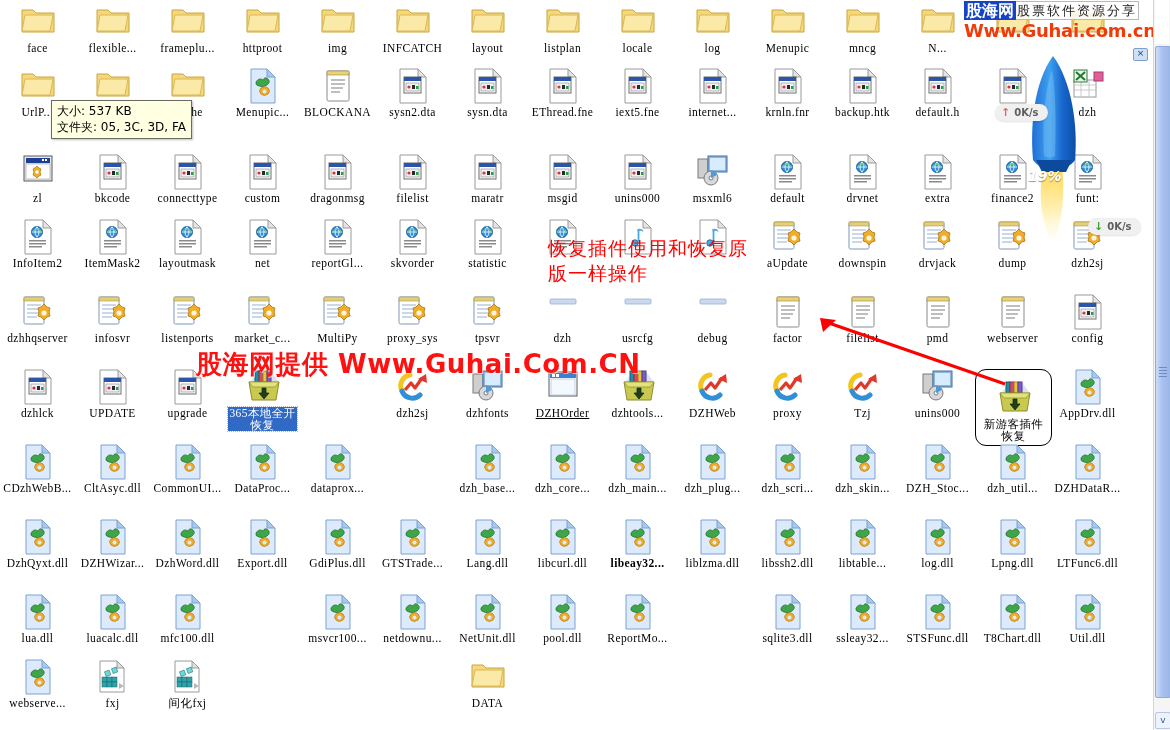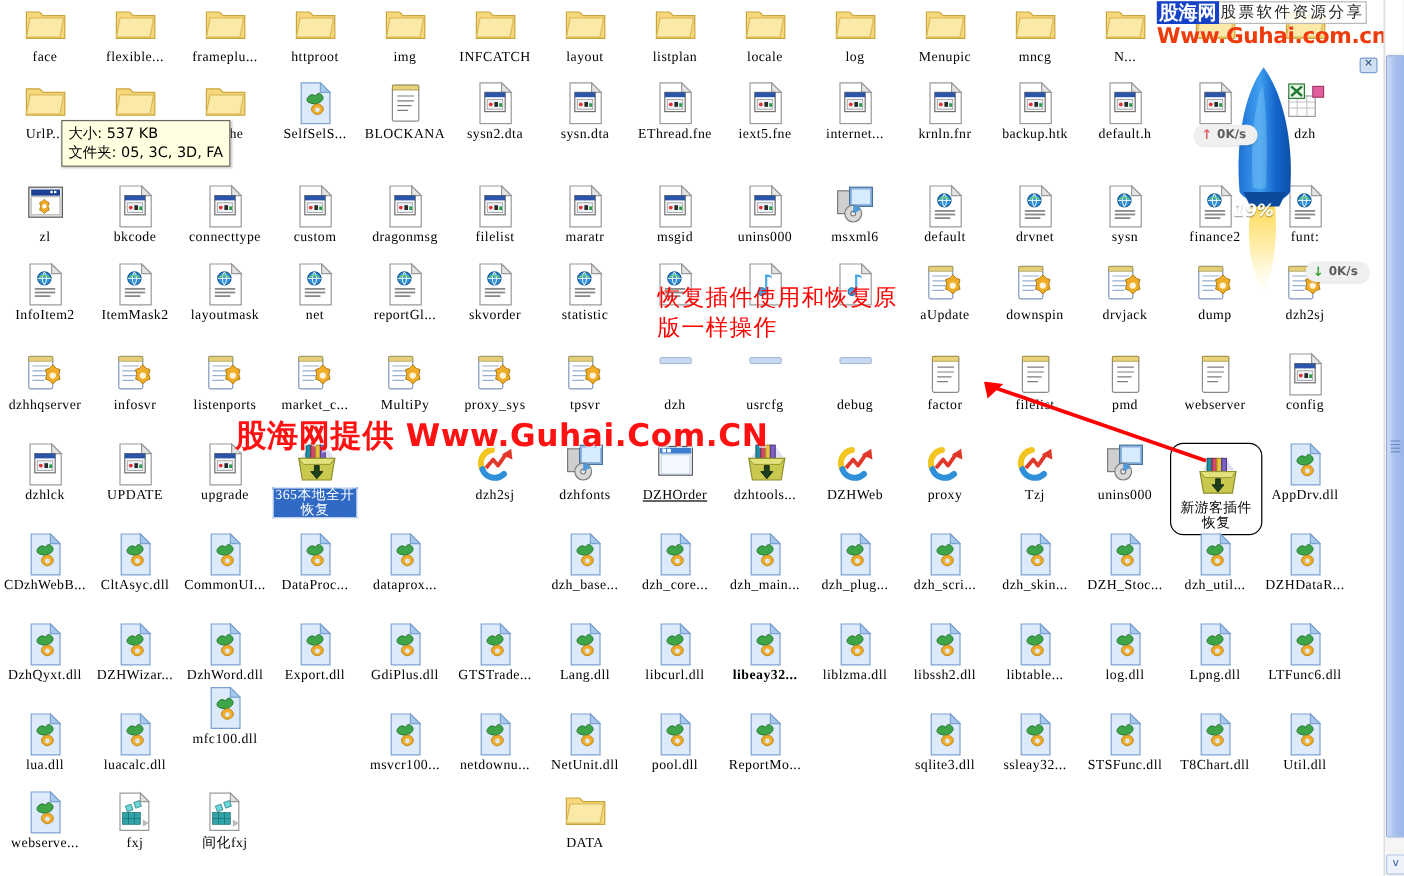--- a/index.html
+++ b/index.html
@@ -407,21 +407,21 @@
       <div class="icon-label">Cache</div>
     </div>
     <div class="icon-cell" style="left: 225px; top: 68px;">
       <div class="icon-art"><svg viewBox="0 0 30 36" width="30" height="36">
       <path d="M3 1 h16 l8 8 v26 H3 Z" fill="#dceafc" stroke="#7ba2d0" stroke-width="1"></path>
       <path d="M19 1 l8 8 h-8 Z" fill="#a8c9ee" stroke="#7ba2d0" stroke-width="1"></path>
       <path d="M8 14 q3 -5 7 -2 q2 -4 5 -1 q3 3 -1 6 q-4 3 -8 1 q-4 -1 -3 -4 Z" fill="#3ea648" stroke="#1f6d27" stroke-width="0.7"></path>
       <path d="M13 20 q4 -3 7 0 q3 3 0 6 q-4 3 -7 0 q-3 -3 0 -6 Z" fill="#f0ad29" stroke="#b57c10" stroke-width="0.7"></path>
       <circle cx="16.5" cy="23.5" r="2" fill="#dceafc"></circle>
     </svg></div>
-      <div class="icon-label">SelfSelS...</div>
+      <div class="icon-label">Menupic...</div>
     </div>
     <div class="icon-cell" style="left: 300px; top: 68px;">
       <div class="icon-art"><svg viewBox="0 0 30 36" width="30" height="36">
       <rect x="4" y="3" width="22" height="30" rx="1.5" fill="#ffffff" stroke="#8a8a8a"></rect>
       <rect x="4" y="3" width="22" height="4" fill="#e9d27a" stroke="#9b8a3a" stroke-width="0.6"></rect>
       <g stroke="#7d7d7d" stroke-width="1">
         <line x1="8" y1="12" x2="22" y2="12"></line>
             <line x1="8" y1="16" x2="22" y2="16"></line>
         <line x1="8" y1="20" x2="20" y2="20"></line>
             <line x1="8" y1="24" x2="17" y2="24"></line>
@@ -718,21 +718,21 @@
       <div class="icon-art"><svg viewBox="0 0 30 36" width="30" height="36">
       <path d="M2 1 h18 l8 8 v26 H2 Z" fill="#ffffff" stroke="#9a9a9a" stroke-width="1"></path>
       <path d="M20 1 l8 8 h-8 Z" fill="#e4e4e4" stroke="#9a9a9a" stroke-width="1"></path>
       <circle cx="14" cy="13" r="5.5" fill="#2f8fd8" stroke="#1a5d96"></circle>
       <path d="M8.6 13 h10.8 M14 7.6 a9 9 0 0 1 0 10.8 a9 9 0 0 1 0 -10.8" stroke="#ffffff" fill="none" stroke-width="0.8"></path>
       <path d="M10 12 q4 -3 8 0" stroke="#6fd06f" fill="none" stroke-width="1.2"></path>
       <rect x="6" y="21" width="17" height="1.5" fill="#8a8a8a"></rect>
       <rect x="6" y="24" width="17" height="1.5" fill="#8a8a8a"></rect>
       <rect x="6" y="27" width="13" height="1.5" fill="#8a8a8a"></rect>
     </svg></div>
-      <div class="icon-label">sysn</div>
+      <div class="icon-label">extra</div>
     </div>
     <div class="icon-cell" style="left: 975px; top: 154px;">
       <div class="icon-art"><svg viewBox="0 0 30 36" width="30" height="36">
       <path d="M2 1 h18 l8 8 v26 H2 Z" fill="#ffffff" stroke="#9a9a9a" stroke-width="1"></path>
       <path d="M20 1 l8 8 h-8 Z" fill="#e4e4e4" stroke="#9a9a9a" stroke-width="1"></path>
       <circle cx="14" cy="13" r="5.5" fill="#2f8fd8" stroke="#1a5d96"></circle>
       <path d="M8.6 13 h10.8 M14 7.6 a9 9 0 0 1 0 10.8 a9 9 0 0 1 0 -10.8" stroke="#ffffff" fill="none" stroke-width="0.8"></path>
       <path d="M10 12 q4 -3 8 0" stroke="#6fd06f" fill="none" stroke-width="1.2"></path>
       <rect x="6" y="21" width="17" height="1.5" fill="#8a8a8a"></rect>
       <rect x="6" y="24" width="17" height="1.5" fill="#8a8a8a"></rect>
@@ -1616,21 +1616,21 @@
     <div class="icon-cell" style="left: 75px; top: 594px;">
       <div class="icon-art"><svg viewBox="0 0 30 36" width="30" height="36">
       <path d="M3 1 h16 l8 8 v26 H3 Z" fill="#dceafc" stroke="#7ba2d0" stroke-width="1"></path>
       <path d="M19 1 l8 8 h-8 Z" fill="#a8c9ee" stroke="#7ba2d0" stroke-width="1"></path>
       <path d="M8 14 q3 -5 7 -2 q2 -4 5 -1 q3 3 -1 6 q-4 3 -8 1 q-4 -1 -3 -4 Z" fill="#3ea648" stroke="#1f6d27" stroke-width="0.7"></path>
       <path d="M13 20 q4 -3 7 0 q3 3 0 6 q-4 3 -7 0 q-3 -3 0 -6 Z" fill="#f0ad29" stroke="#b57c10" stroke-width="0.7"></path>
       <circle cx="16.5" cy="23.5" r="2" fill="#dceafc"></circle>
     </svg></div>
       <div class="icon-label">luacalc.dll</div>
     </div>
-    <div class="icon-cell" style="left: 150px; top: 572px;">
+    <div class="icon-cell" style="left: 150px; top: 594px;">
       <div class="icon-art"><svg viewBox="0 0 30 36" width="30" height="36">
       <path d="M3 1 h16 l8 8 v26 H3 Z" fill="#dceafc" stroke="#7ba2d0" stroke-width="1"></path>
       <path d="M19 1 l8 8 h-8 Z" fill="#a8c9ee" stroke="#7ba2d0" stroke-width="1"></path>
       <path d="M8 14 q3 -5 7 -2 q2 -4 5 -1 q3 3 -1 6 q-4 3 -8 1 q-4 -1 -3 -4 Z" fill="#3ea648" stroke="#1f6d27" stroke-width="0.7"></path>
       <path d="M13 20 q4 -3 7 0 q3 3 0 6 q-4 3 -7 0 q-3 -3 0 -6 Z" fill="#f0ad29" stroke="#b57c10" stroke-width="0.7"></path>
       <circle cx="16.5" cy="23.5" r="2" fill="#dceafc"></circle>
     </svg></div>
       <div class="icon-label">mfc100.dll</div>
     </div>
     <div class="icon-cell" style="left: 300px; top: 594px;">

